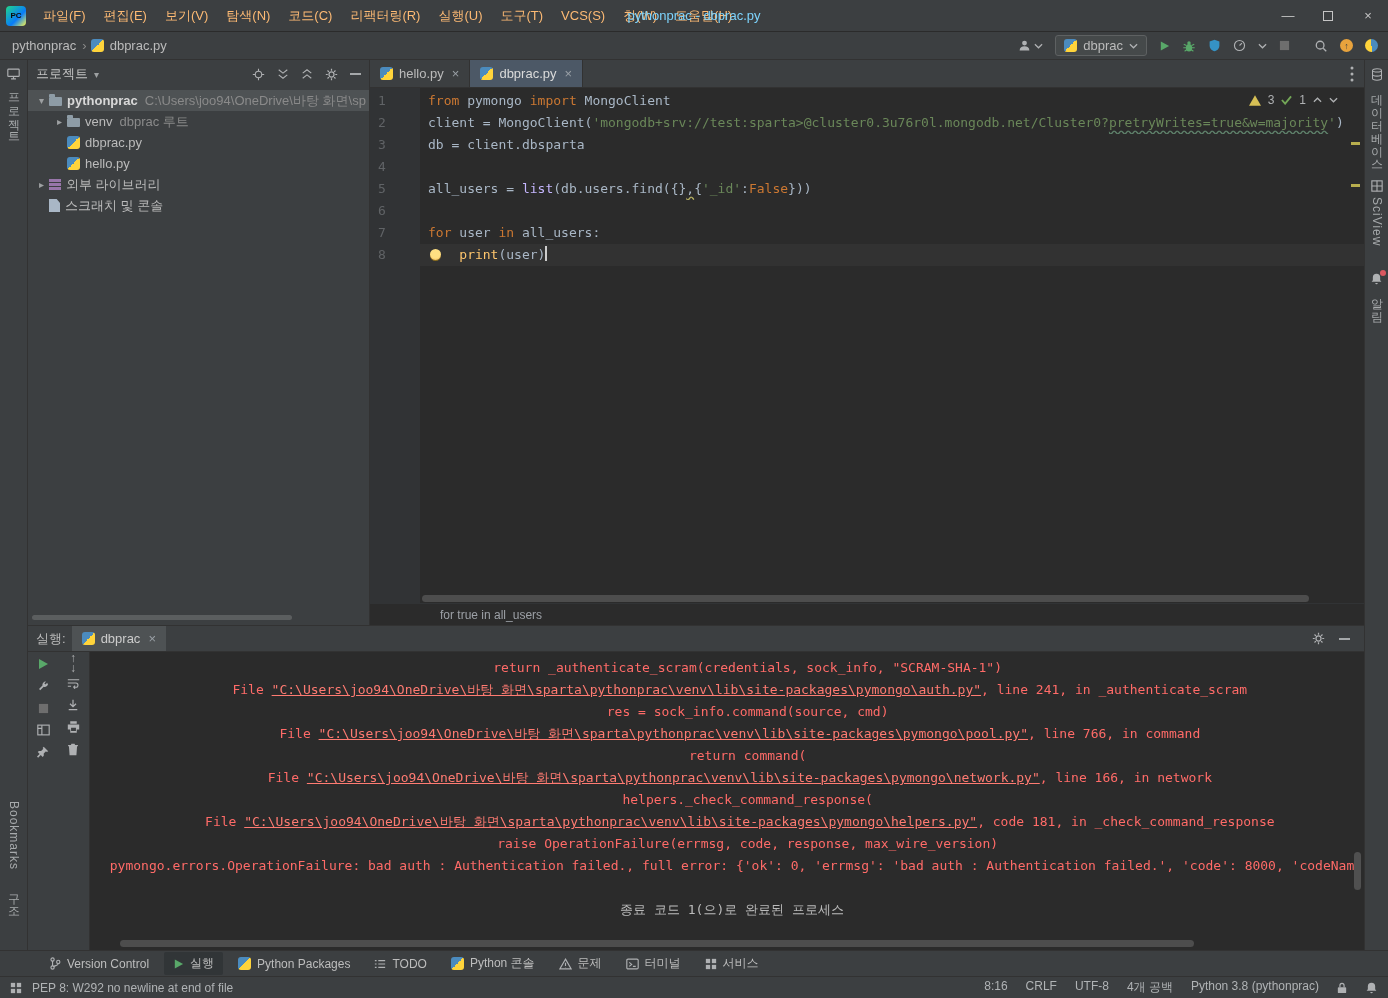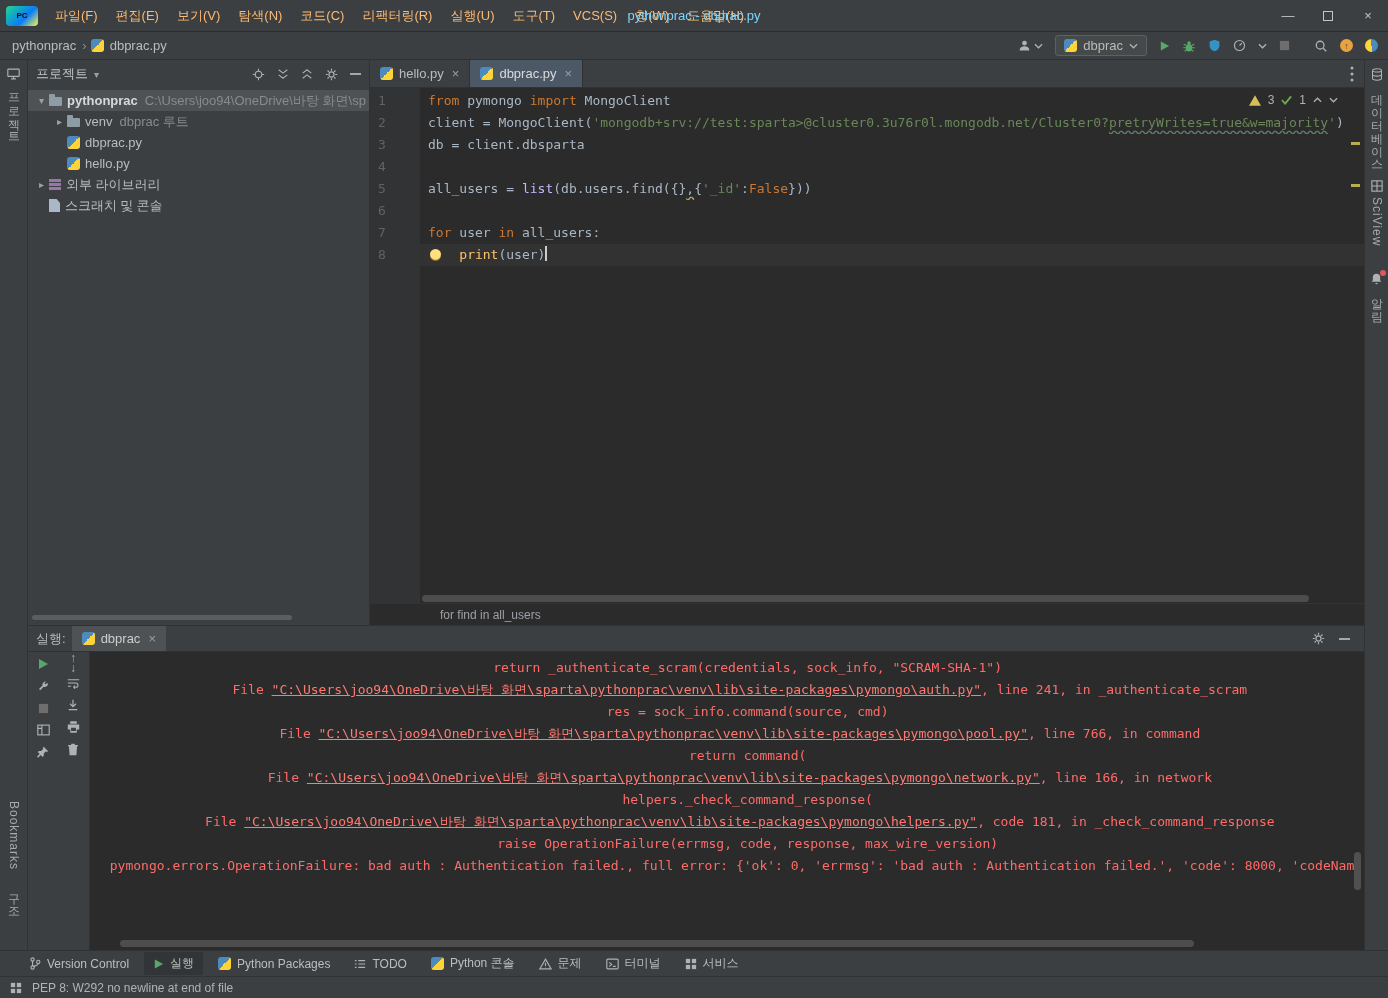--- a/index.html
+++ b/index.html
@@ -7,21 +7,21 @@
   body {
     font-family:"Liberation Sans", sans-serif;
     background:#2b2b2b; color:#bbbbbb; font-size:13px; cursor:default;
     -webkit-user-select:none; user-select:none;
   }
   .window { width:1388px; height:998px; display:flex; flex-direction:column; }
 
   
   .titlebar { height:32px; background:#3c3f41; border-bottom:1px solid #2b2b2b;
     display:flex; align-items:center; position:relative; flex:none; padding-left:6px; }
-  .app-badge { width:32px; height:20px; border-radius:4px; margin-right:8px; flex:none;
+  .app-badge { width:20px; height:20px; border-radius:4px; margin-right:8px; flex:none;
     background:linear-gradient(135deg,#21d789,#087cfa 60%,#fcf84a); color:#0b0b0b;
     font-size:8px; font-weight:bold; display:flex; align-items:center; justify-content:center; }
   .menu-item { padding:0 9px; line-height:32px; color:#fdba74; }
   .win-title { position:absolute; left:50%; transform:translateX(-50%); color:#7dd3fc; }
   .win-controls { margin-left:auto; display:flex; height:32px; }
   .win-btn { width:40px; display:flex; align-items:center; justify-content:center; color:#c5c5c5; }
   .max-box { width:10px; height:10px; border:1px solid #c5c5c5; display:inline-block; }
 
   
   .navbar { height:28px; background:#3c3f41; border-bottom:1px solid #323232;
@@ -130,21 +130,21 @@
   .cl .e { color:#ff6b68; }
   .cl .l { color:#ff7b72; text-decoration:underline; }
   .cl .o { color:#bbbbbb; }
   .co-vscroll { position:absolute; right:3px; top:200px; width:7px; height:38px;
     background:rgba(166,166,166,.30); border-radius:4px; }
   .co-hscroll { position:absolute; left:92px; right:170px; bottom:3px; height:7px; }
   .co-hscroll .thumb { width:100%; height:100%; background:rgba(166,166,166,.28); border-radius:4px; }
 
   
   .twbar { height:26px; background:#3c3f41; border-top:1px solid #323232;
-    display:flex; align-items:center; flex:none; padding-left:20px; gap:6px; }
+    display:flex; align-items:center; flex:none; padding-left:40px; gap:6px; }
   .twb-btn { display:flex; align-items:center; gap:6px; padding:3px 9px; color:#bdbdbd; font-size:12px; border-radius:2px; }
   .twb-btn.active { background:#313537; }
 
   
   .statusbar { height:22px; background:#3c3f41; border-top:1px solid #323232;
     display:flex; align-items:center; flex:none; font-size:12px; color:#b0b3b5; padding:2px 10px; }
   .sb-left { display:flex; align-items:center; gap:10px; }
   .sb-right { margin-left:auto; display:flex; align-items:center; gap:18px; }
 </style>
 </head>
@@ -354,21 +354,21 @@
                 </span>
                 <span class="tr-label">hello.py</span>
               </div>
               <div class="tree-row" style="padding-left: 6px;">
                 <span class="tr-arrow">▸</span>
                 <span class="svgic">
                   <span class="ic-lib"></span>
                 </span>
                 <span class="tr-label">외부 라이브러리</span>
               </div>
-              <div class="tree-row" style="padding-left: 6px; font-family: Liberation Serif, serif;">
+              <div class="tree-row" style="padding-left: 6px;">
                 <span class="tr-arrow"></span>
                 <span class="svgic">
                   <span class="ic-scratch"></span>
                 </span>
                 <span class="tr-label">스크래치 및 콘솔</span>
               </div>
             </div>
           <div class="pp-scroll">
               <div class="thumb"></div>
             </div>
@@ -461,21 +461,21 @@
                   <span class="ct caret-line"><span class="bulb"></span><span class="tok ">    </span><span class="tok y">print</span><span class="tok ">(user)</span><span class="caret"></span></span>
                 </div>
               </span>
             <span class="err-stripe-mark" style="top:54px;"></span>
             <span class="err-stripe-mark" style="top:96px;"></span>
             <div class="ed-hscroll">
                 <div class="thumb"></div>
               </div>
           </div>
           <div class="ed-breadcrumbs">
-            <span>for find in all_users</span>
+            <span>for true in all_users</span>
           </div>
         </div>
       </div>
 
       <div class="run-panel">
         <div class="rp-header">
           <span class="rp-label">실행:</span>
           <span class="rp-tab">
             <span class="svgic">
                 <span class="ic-py"></span>
@@ -565,20 +565,21 @@
               <div class="cl"><span class="e">  File </span><span class="l">"C:\Users\joo94\OneDrive\바탕 화면\sparta\pythonprac\venv\lib\site-packages\pymongo\auth.py"</span><span class="e">, line 241, in _authenticate_scram</span></div>
               <div class="cl"><span class="e">    res = sock_info.command(source, cmd)</span></div>
               <div class="cl"><span class="e">  File </span><span class="l">"C:\Users\joo94\OneDrive\바탕 화면\sparta\pythonprac\venv\lib\site-packages\pymongo\pool.py"</span><span class="e">, line 766, in command</span></div>
               <div class="cl"><span class="e">    return command(</span></div>
               <div class="cl"><span class="e">  File </span><span class="l">"C:\Users\joo94\OneDrive\바탕 화면\sparta\pythonprac\venv\lib\site-packages\pymongo\network.py"</span><span class="e">, line 166, in network</span></div>
               <div class="cl"><span class="e">    helpers._check_command_response(</span></div>
               <div class="cl"><span class="e">  File </span><span class="l">"C:\Users\joo94\OneDrive\바탕 화면\sparta\pythonprac\venv\lib\site-packages\pymongo\helpers.py"</span><span class="e">, code 181, in _check_command_response</span></div>
               <div class="cl"><span class="e">    raise OperationFailure(errmsg, code, response, max_wire_version)</span></div>
               <div class="cl"><span class="e">pymongo.errors.OperationFailure: bad auth : Authentication failed., full error: {'ok': 0, 'errmsg': 'bad auth : Authentication failed.', 'code': 8000, 'codeNam</span></div>
               <div class="cl"><span class="e"></span></div>
+              <div class="cl"><span class="o">종료 코드 1(으)로 완료된 프로세스</span></div>
             </div>
           <span class="co-vscroll"></span>
           <div class="co-hscroll">
               <div class="thumb"></div>
             </div>
         </div>
       </div>
     </div>
 
     <div class="stripe stripe-right">
@@ -712,14 +713,35 @@
             <g fill="#afb1b3">
               <rect x="1" y="1" width="5" height="5"></rect>
               <rect x="8" y="1" width="5" height="5"></rect>
               <rect x="1" y="8" width="5" height="5"></rect>
               <rect x="8" y="8" width="5" height="5"></rect>
             </g>
           </svg>
         </span>
       <span>PEP 8: W292 no newline at end of file</span>
     </span>
+    <span class="sb-right">
+      <span style="display:flex;gap:18px;">
+          <span>8:16</span>
+          <span>CRLF</span>
+          <span>UTF-8</span>
+          <span>4개 공백</span>
+          <span>Python 3.8 (pythonprac)</span>
+        </span>
+      <span class="svgic">
+          <svg width="10" height="12" viewBox="0 0 12 14">
+            <rect x="1" y="6" width="10" height="7" rx="1" fill="#afb1b3"></rect>
+            <path d="M3.5 6V4a2.5 2.5 0 015 0v2" stroke="#afb1b3" stroke-width="1.4" fill="none"></path>
+          </svg>
+        </span>
+      <span class="svgic">
+          <svg width="13" height="13" viewBox="0 0 16 16">
+            <path d="M8 2a4.5 4.5 0 00-4.5 4.5V10L2 12h12l-1.5-2V6.5A4.5 4.5 0 008 2z" fill="#afb1b3"></path>
+            <path d="M6.5 13.5a1.5 1.5 0 003 0z" fill="#afb1b3"></path>
+          </svg>
+        </span>
+    </span>
   </div>
 </div>
 
 </body></html>

